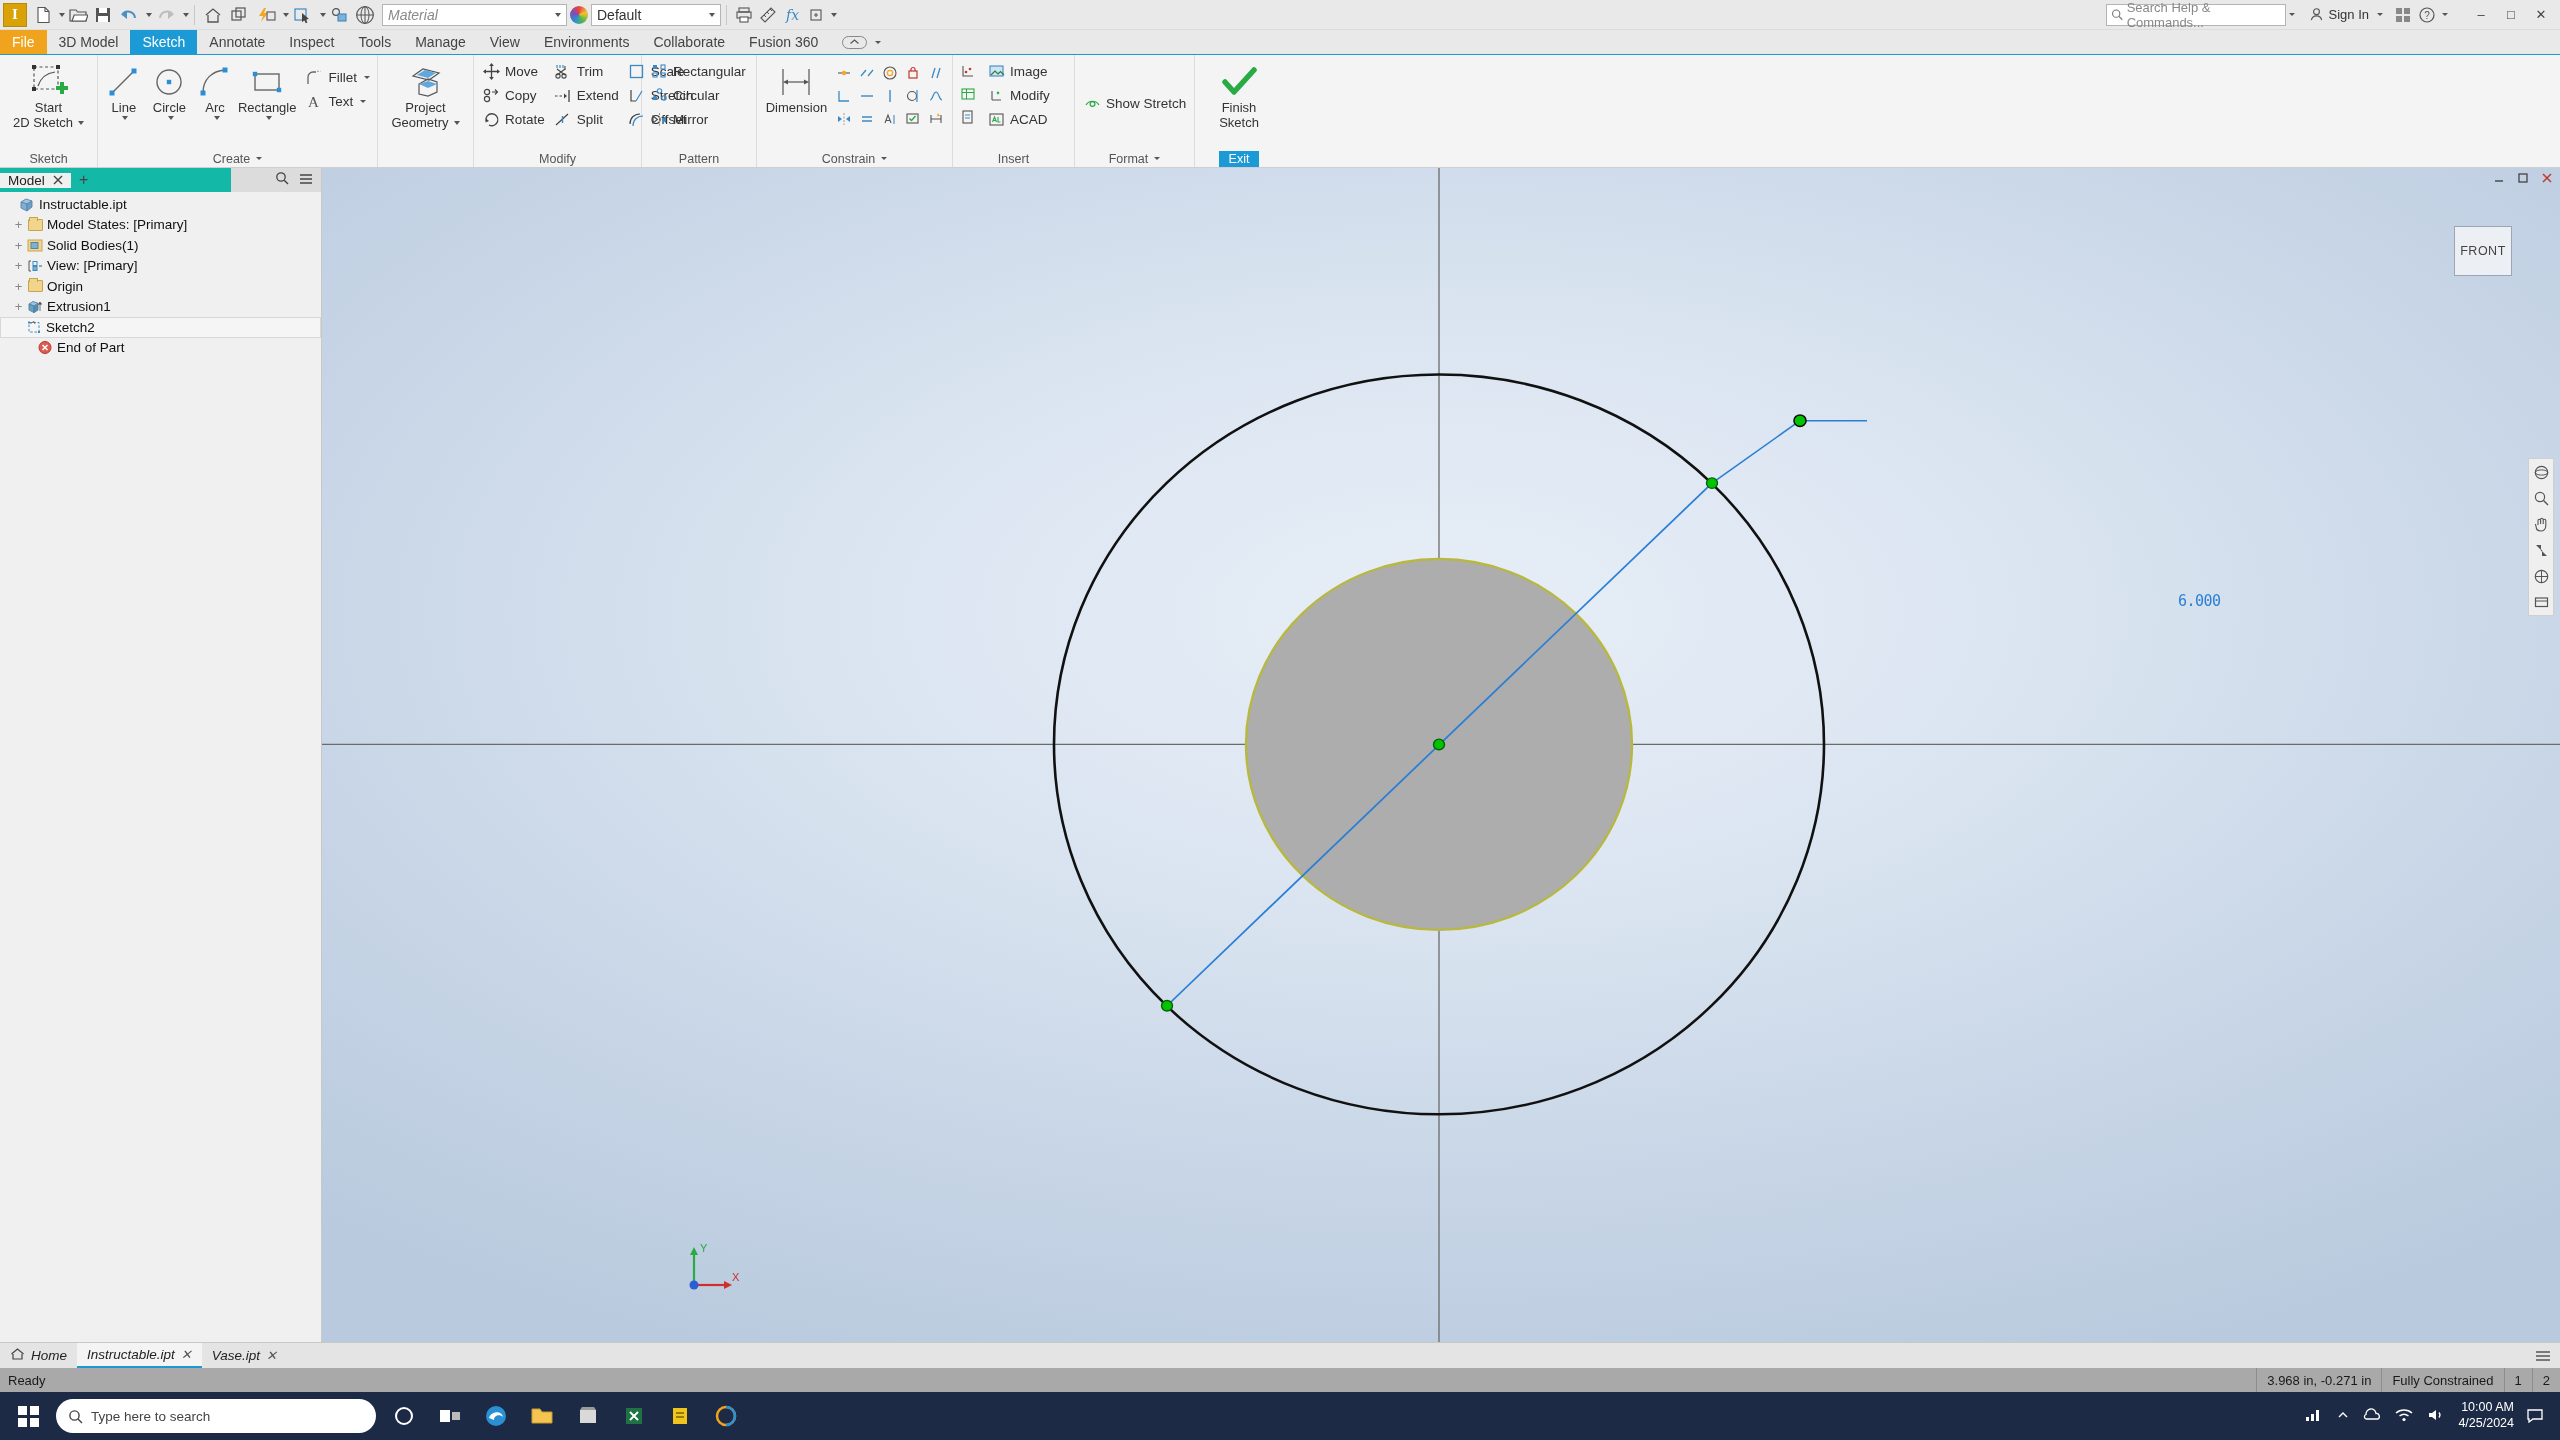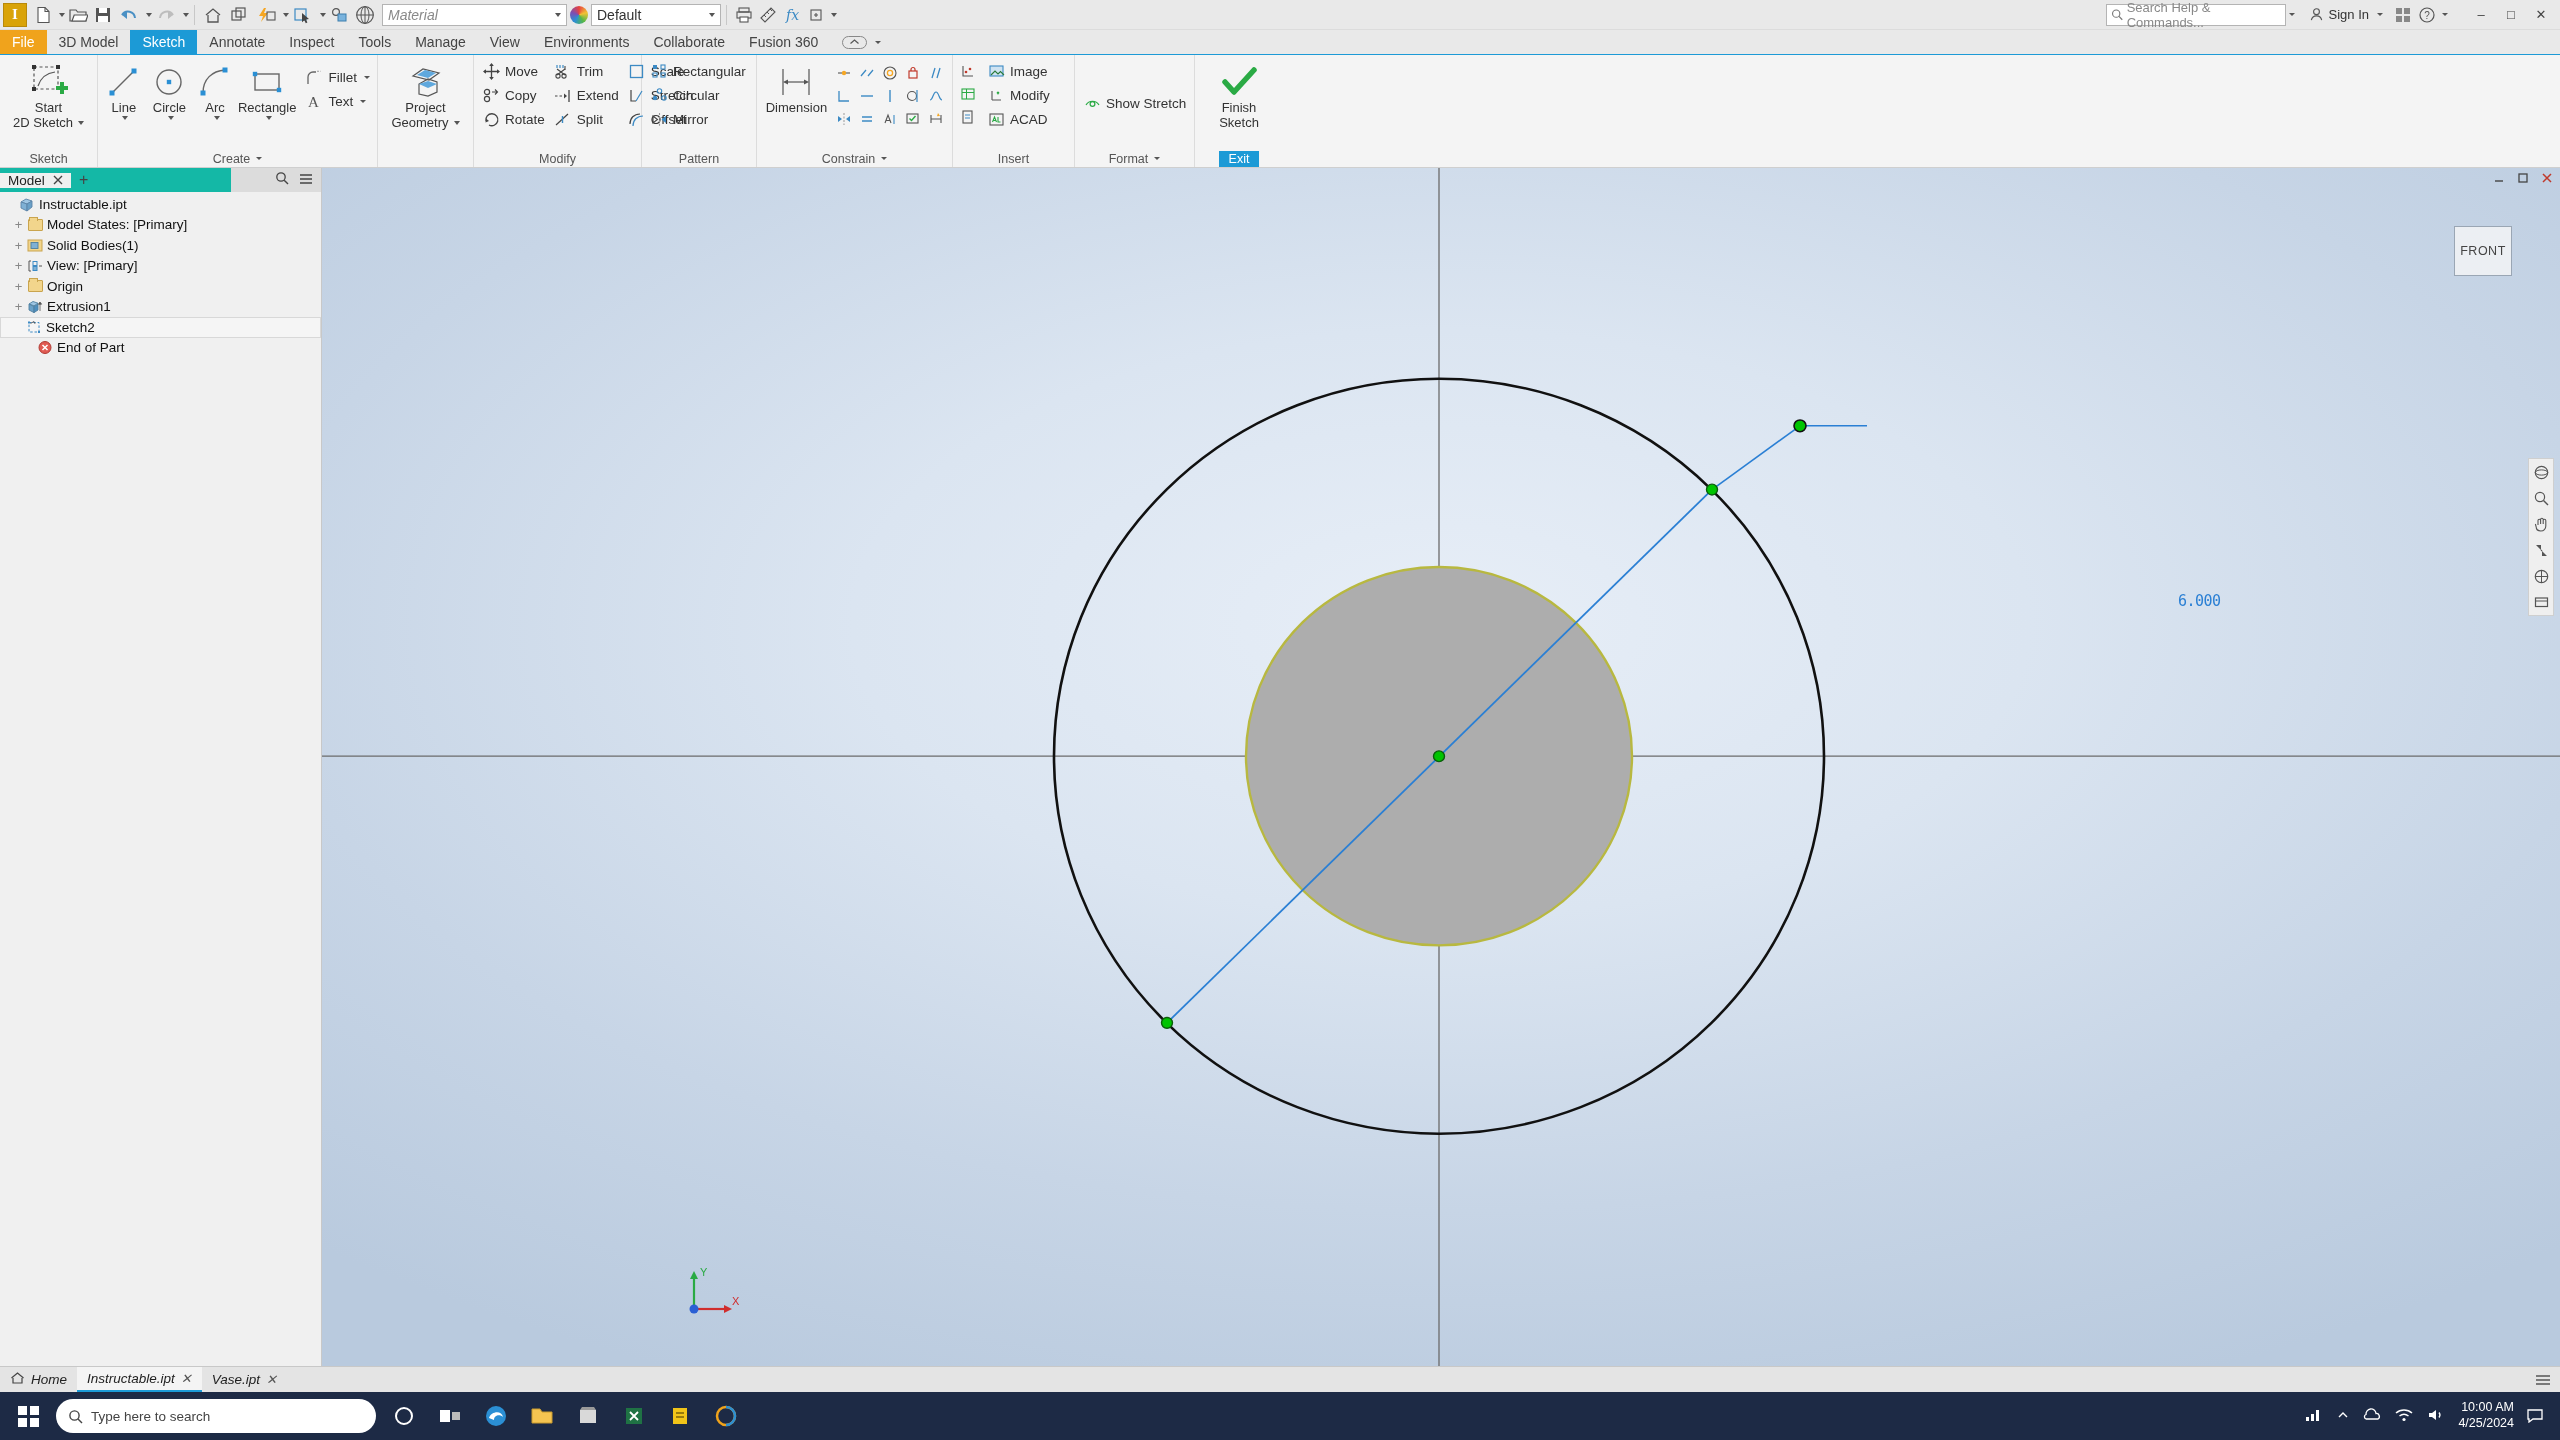--- a/index.html
+++ b/index.html
@@ -1099,20 +1099,29 @@
       <span>Vase.ipt</span>
       <span class="x">✕</span>
     </div>
     <div class="dtabs-right">
       <svg width="18" height="14" viewBox="0 0 18 14">
           <path d="M2 3h14M2 7h14M2 11h14" stroke="#555" stroke-width="1.3"></path>
         </svg>
     </div>
   </div>
 
+  <div class="statusbar">
+    <span class="status-left">Ready</span>
+    <div class="status-right">
+      <span class="scell">3.968 in, -0.271 in</span>
+      <span class="scell">Fully Constrained</span>
+      <span class="scell">1</span>
+      <span class="scell">2</span>
+    </div>
+  </div>
 
   <div class="taskbar">
     <div class="tb-icon">
       <div style="display:grid;grid-template-columns:9px 9px;grid-template-rows:9px 9px;gap:3px">
         <span class="start-sq"></span>
           <span class="start-sq"></span>
           <span class="start-sq"></span>
           <span class="start-sq"></span>
       </div>
     </div>

